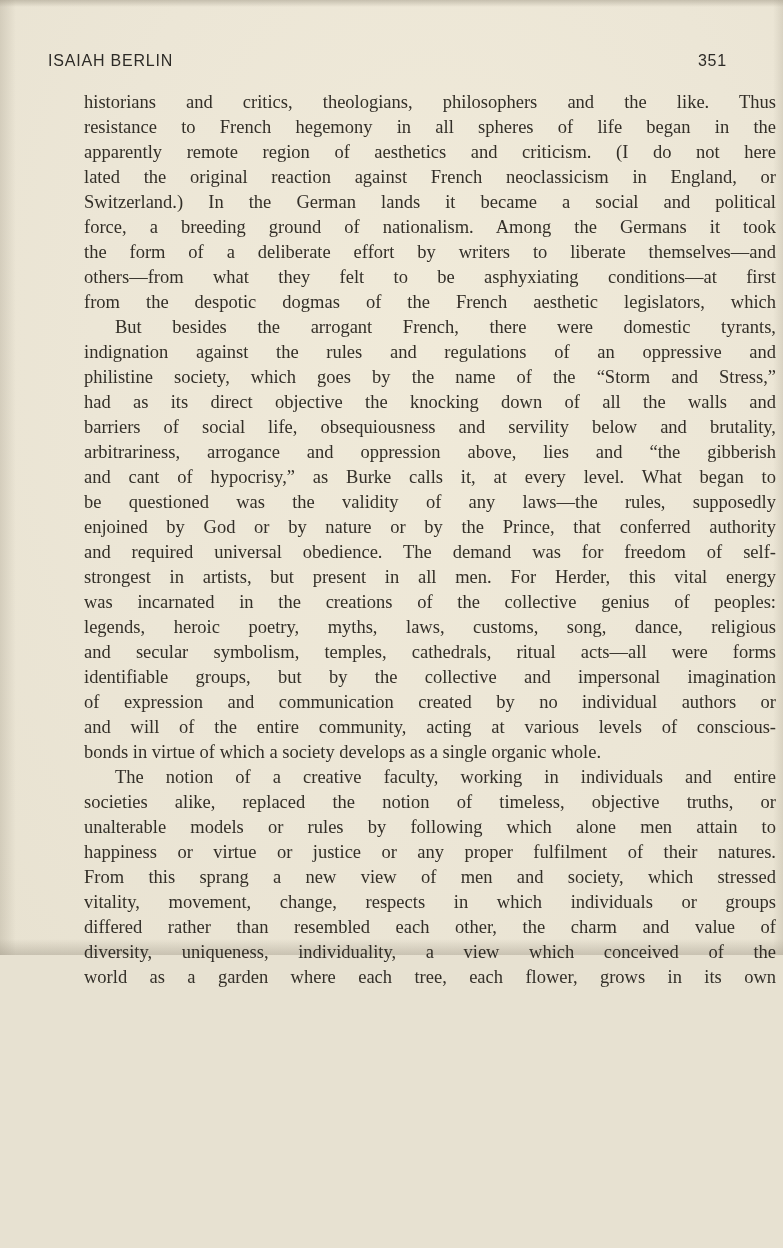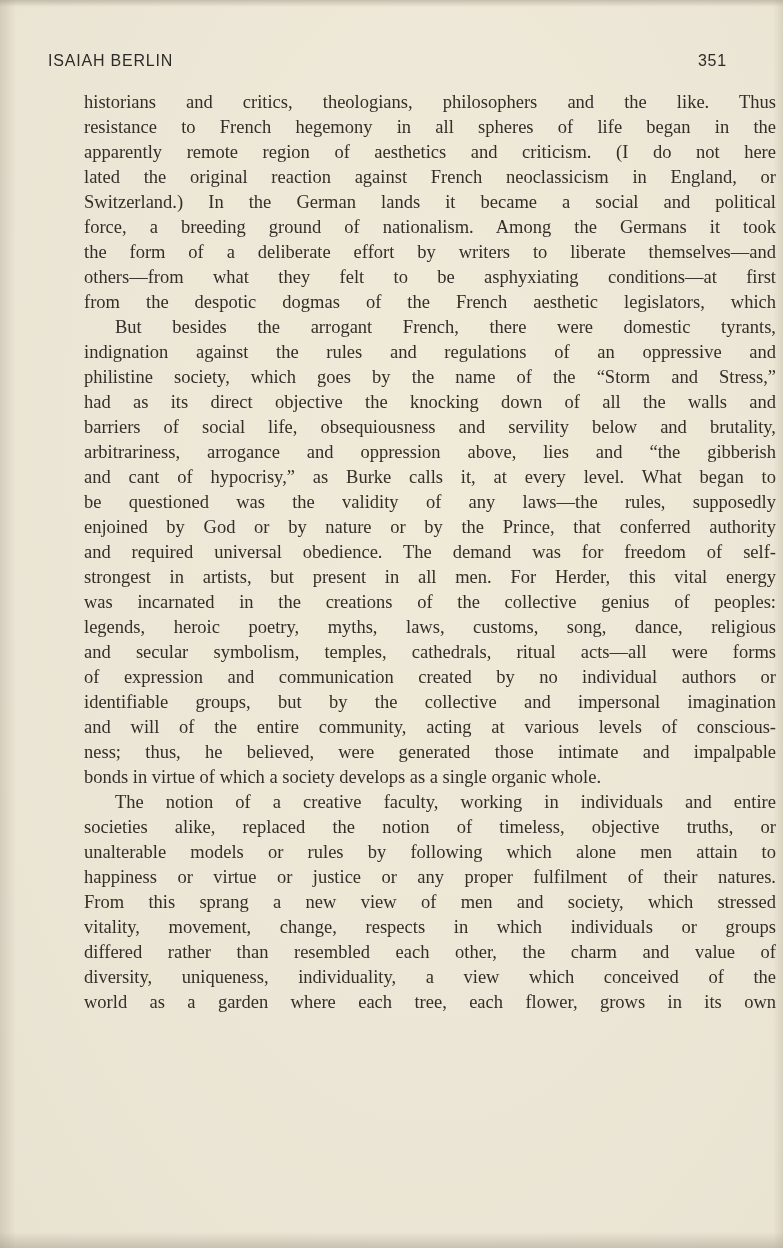--- a/index.html
+++ b/index.html
@@ -6,21 +6,21 @@
     margin: 0;
     padding: 0;
     width: 783px;
     height: 1248px;
     overflow: hidden;
     background: #e7e1d1;
   }
   .page {
     position: relative;
     width: 783px;
-    height: 1248px;
+    height: 955px;
     background: radial-gradient(ellipse at 55% 35%, #f0ead9 0%, #ece6d6 55%, #e8e2d1 100%);
   }
   
   .shade-top {
     position: absolute; left: 0; top: 0; width: 100%; height: 7px;
     background: linear-gradient(to bottom, rgba(150,142,124,0.45), rgba(150,142,124,0));
   }
   .shade-left {
     position: absolute; left: 0; top: 0; width: 16px; height: 100%;
     background: linear-gradient(to right, rgba(160,152,134,0.30), rgba(160,152,134,0));
@@ -104,24 +104,23 @@
         <div class="line">barriers of social life, obsequiousness and servility below and brutality,</div>
         <div class="line">arbitrariness, arrogance and oppression above, lies and “the gibberish</div>
         <div class="line">and cant of hypocrisy,” as Burke calls it, at every level. What began to</div>
         <div class="line">be questioned was the validity of any laws—the rules, supposedly</div>
         <div class="line">enjoined by God or by nature or by the Prince, that conferred authority</div>
         <div class="line">and required universal obedience. The demand was for freedom of self-</div>
         <div class="line">strongest in artists, but present in all men. For Herder, this vital energy</div>
         <div class="line">was incarnated in the creations of the collective genius of peoples:</div>
         <div class="line">legends, heroic poetry, myths, laws, customs, song, dance, religious</div>
         <div class="line">and secular symbolism, temples, cathedrals, ritual acts—all were forms</div>
+        <div class="line">identifiable groups, but by the collective and impersonal imagination</div>
         <div class="line">of expression and communication created by no individual authors or</div>
-        <div class="line">identifiable groups, but by the collective and impersonal imagination</div>
         <div class="line">and will of the entire community, acting at various levels of conscious-</div>
-        <div class="line">ness; thus, he believed, were generated those intimate and impalpable</div>
         <div class="line plain-last">bonds in virtue of which a society develops as a single organic whole.</div>
       </div>
       <div class="para indent">
         <div class="line">The notion of a creative faculty, working in individuals and entire</div>
         <div class="line">societies alike, replaced the notion of timeless, objective truths, or</div>
         <div class="line">unalterable models or rules by following which alone men attain to</div>
         <div class="line">happiness or virtue or justice or any proper fulfilment of their natures.</div>
         <div class="line">From this sprang a new view of men and society, which stressed</div>
         <div class="line">vitality, movement, change, respects in which individuals or groups</div>
         <div class="line">differed rather than resembled each other, the charm and value of</div>

